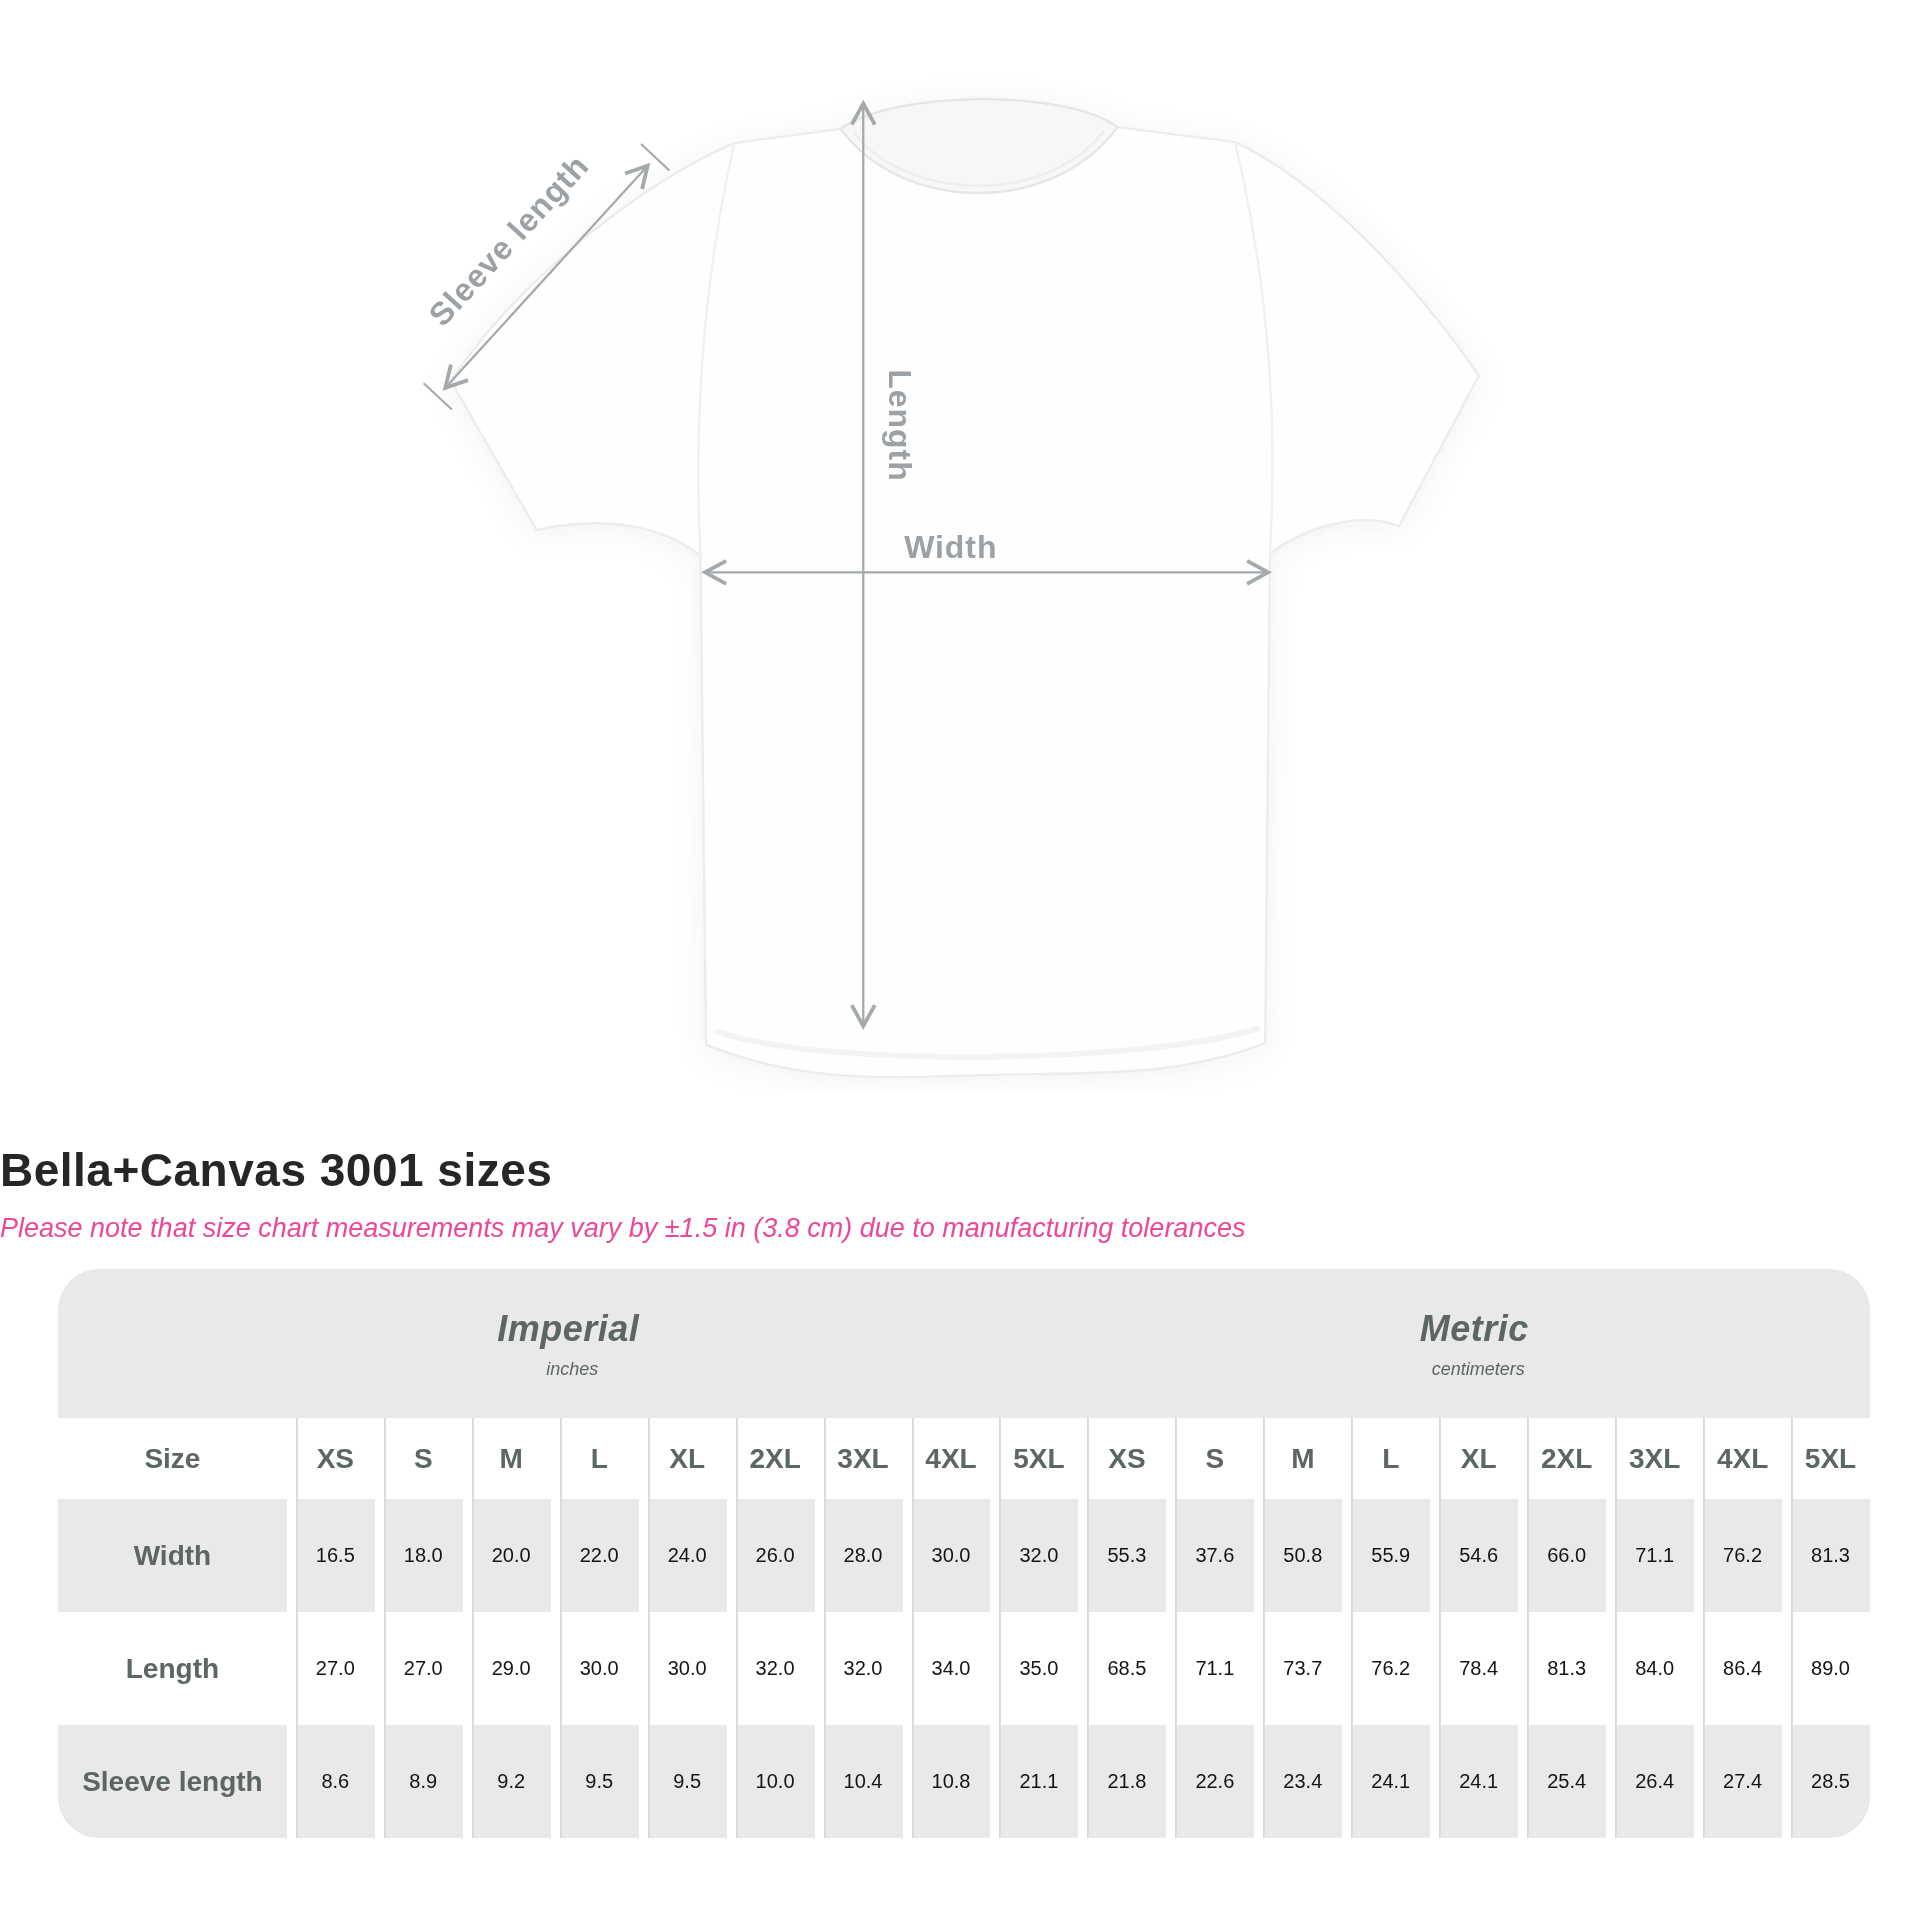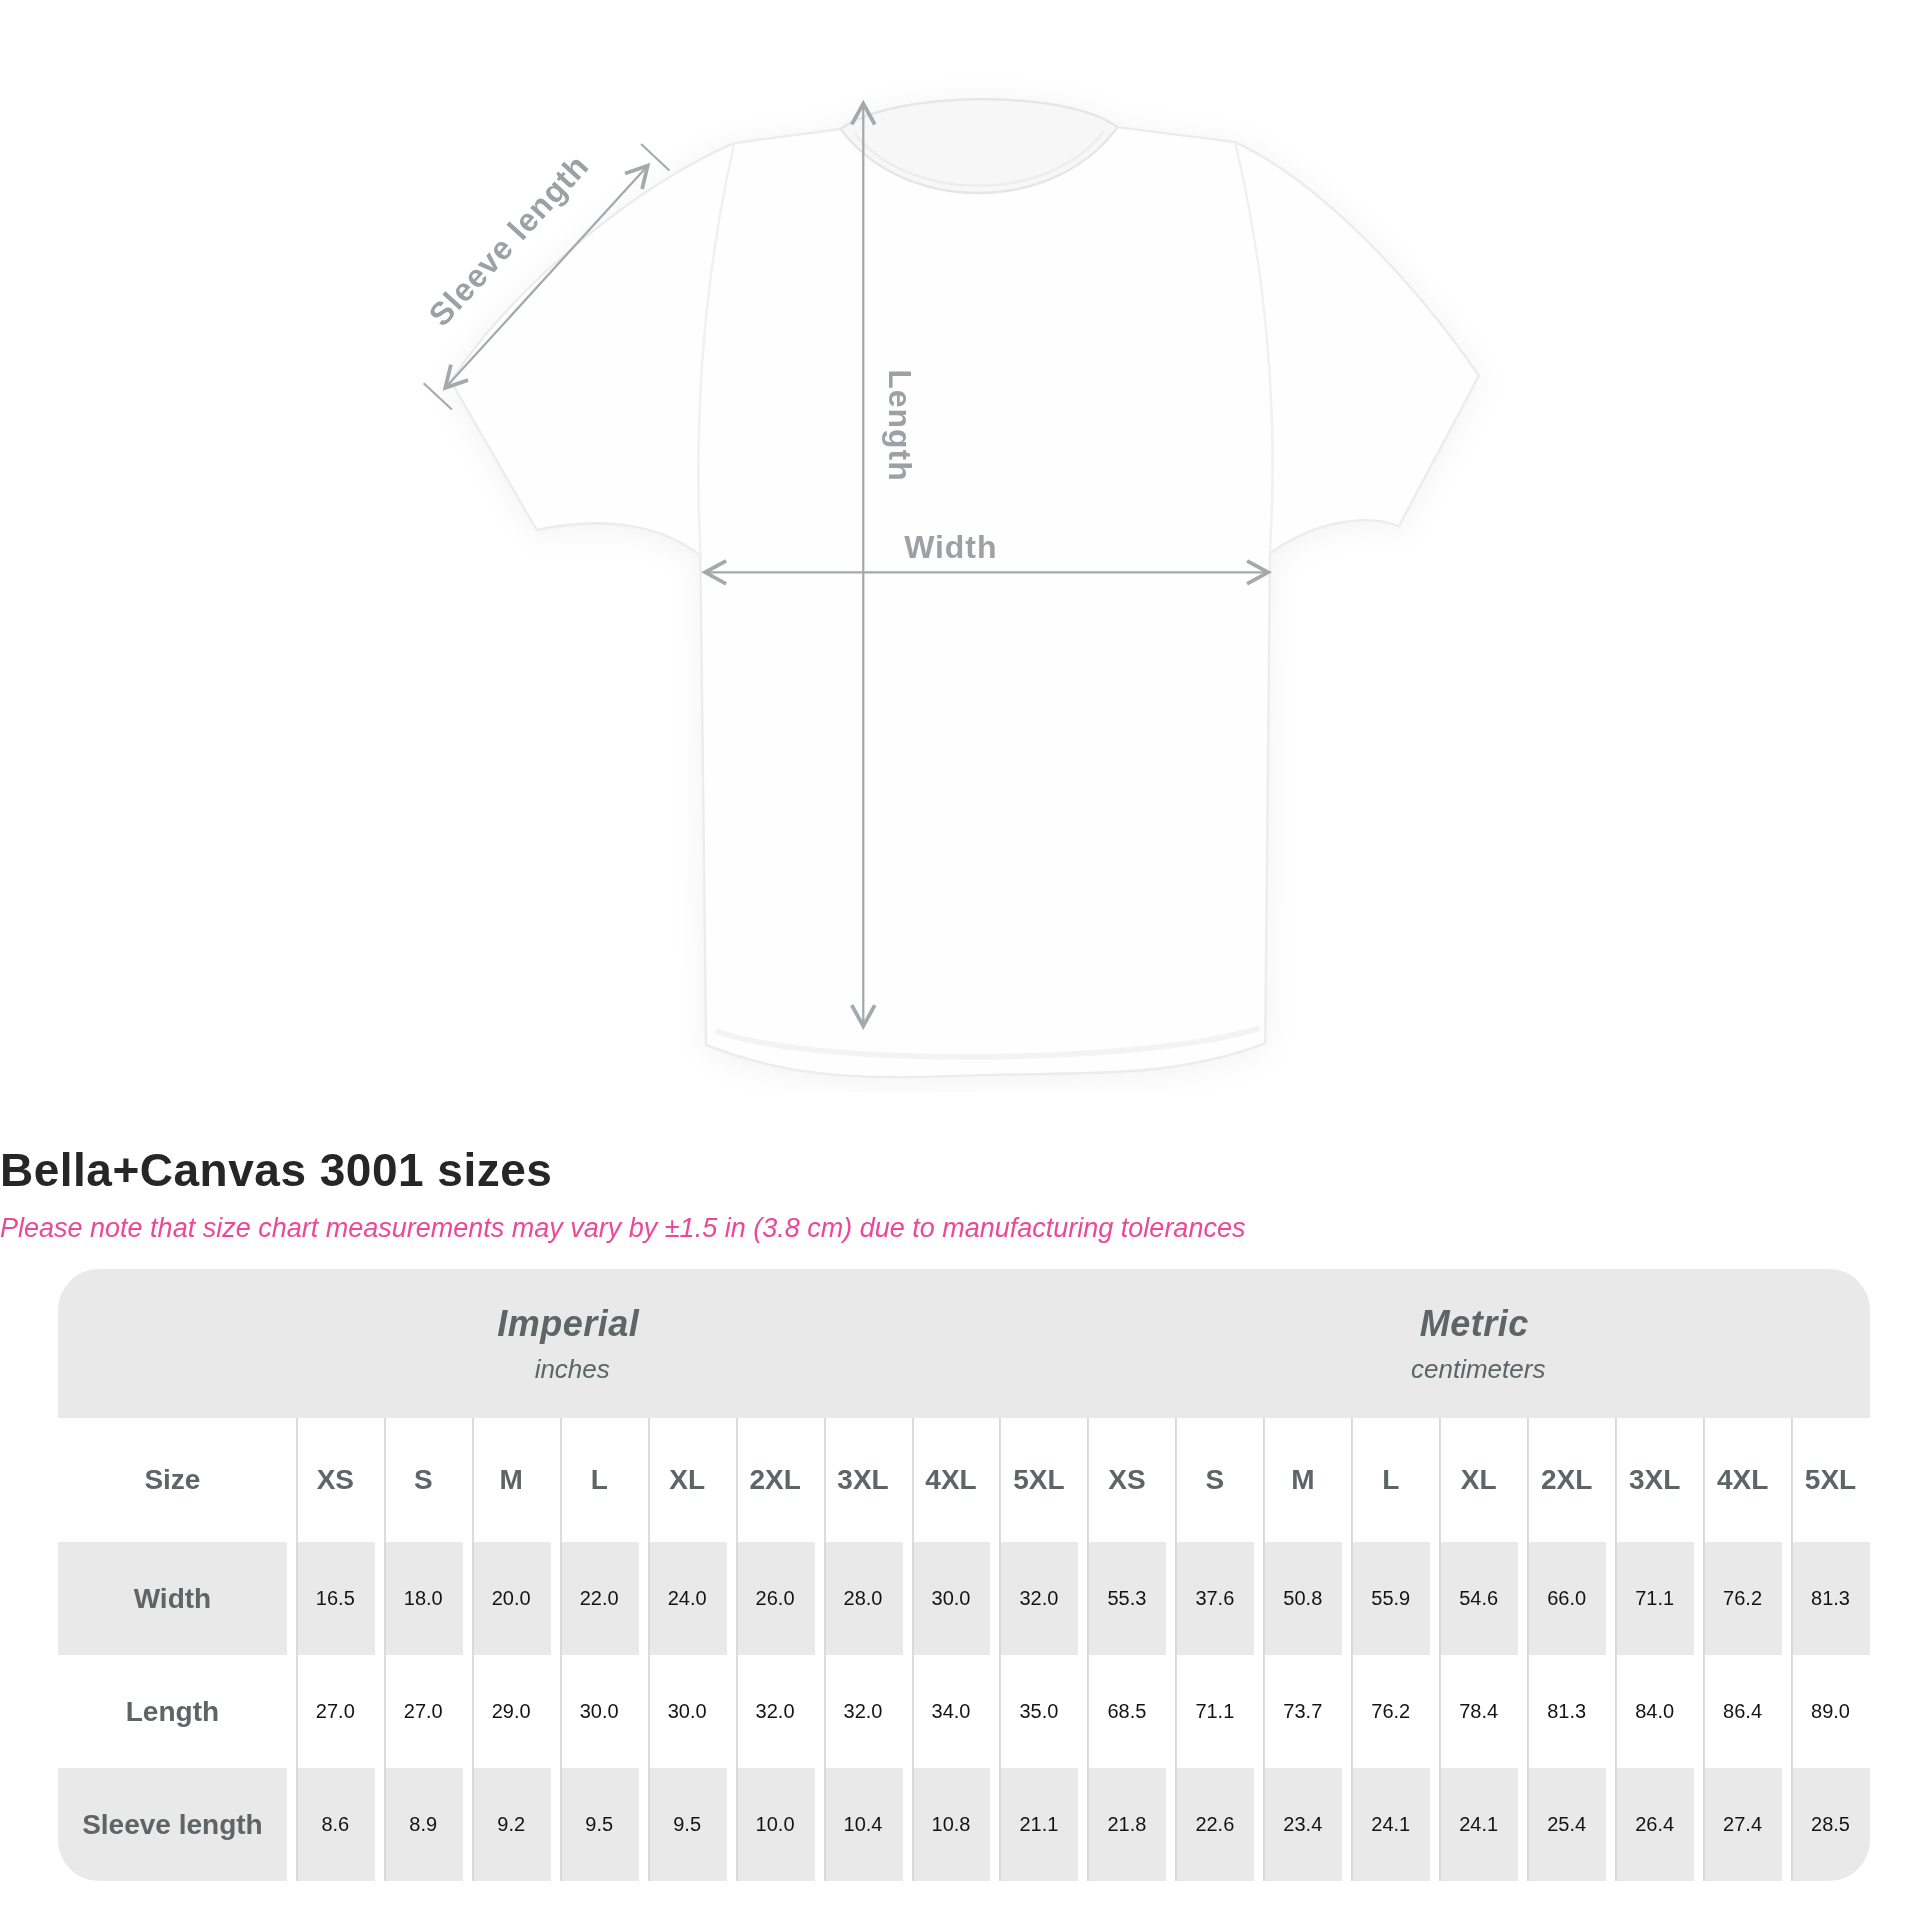--- a/index.html
+++ b/index.html
@@ -31,23 +31,23 @@
     --grid:12.63% repeat(18,1fr);
   }
   .group-row{
     display:grid;grid-template-columns:var(--grid);
     background:#e9e9e9;height:149px;text-align:right;
   }
   .group{grid-row:1;display:flex;flex-direction:column;align-items:center;justify-content:center;}
   .group-imperial{grid-column:1 / 11;}
   .group-metric{grid-column:11 / 20;}
   .group-name{font-size:36px;font-weight:bold;font-style:italic;color:#5d6565;letter-spacing:0.5px;}
-  .group-unit{font-size:26px;font-style:italic;color:#5d6565;margin-top:9.4px;margin-left:8px;}
+  .group-unit{font-size:18px;font-style:italic;color:#5d6565;margin-top:9.4px;margin-left:8px;}
   .trow{display:grid;grid-template-columns:var(--grid);}
-  .header-row{height:124px;background:#5eead4;}
+  .header-row{height:81px;background:#5eead4;}
   .data-row{height:113px;}
   .row-gray .cell{background:#e9e9e9;}
   .row-white .cell{background:#ffffff;}
   .cell{
     display:flex;align-items:center;justify-content:center;
     background-clip:padding-box;
   }
   .cell + .cell{
     border-left:9.4px solid #ffffff;
     box-shadow:inset 1.9px 0 0 #dadada;

